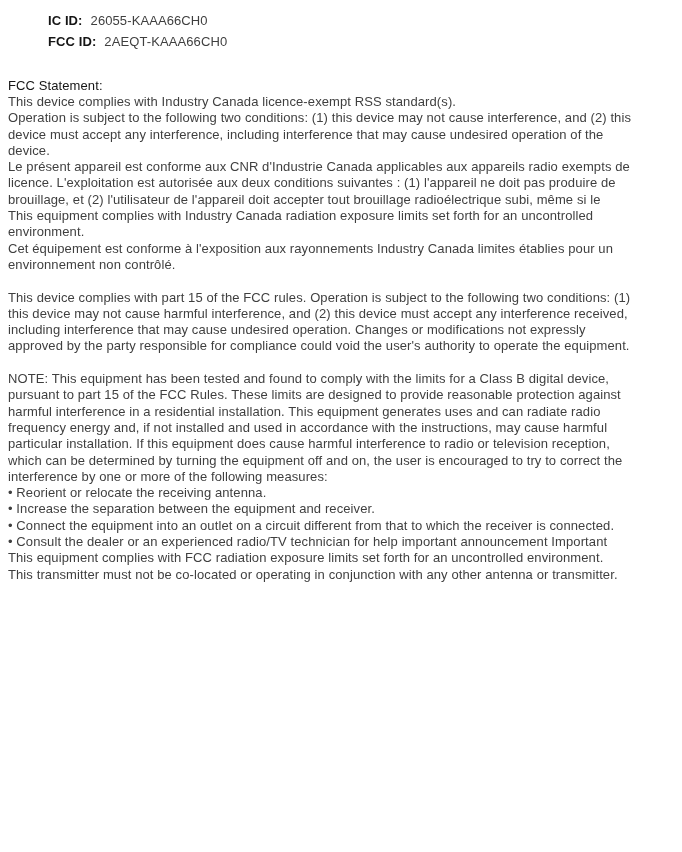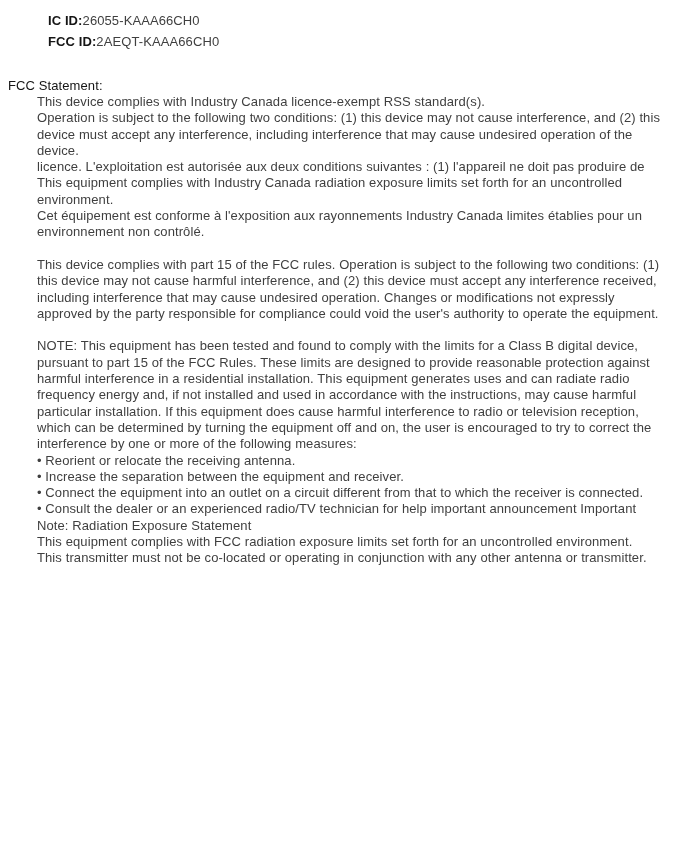--- a/index.html
+++ b/index.html
@@ -31,52 +31,54 @@
     line-height: 21px;
     white-space: nowrap;
   }
   .id-label {
     font-weight: bold;
     color: var(--bold-text);
     padding-left: 40px;
   }
   .id-value {
     color: var(--body-text);
+    margin-left: 8px;
   }
   .statement-heading {
     font-weight: normal;
     color: var(--bold-text);
     line-height: 16px;
     margin-top: 26px;
     white-space: nowrap;
   }
   .lines .line {
     line-height: 16.3px;
     white-space: nowrap;
-    margin-left: 29px;
   }
 </style>
 </head>
 <body>
 
 <div class="page">
 
   <div class="id-block">
     <div class="id-line"><span class="id-label">IC ID:</span><span class="id-value">26055-KAAA66CH0</span></div>
     <div class="id-line"><span class="id-label">FCC ID:</span><span class="id-value">2AEQT-KAAA66CH0</span></div>
   </div>
 
   <div class="statement-heading">FCC Statement:</div>
 
   <div class="lines">
       <div class="line">This device complies with Industry Canada licence-exempt RSS standard(s).</div>
       <div class="line">Operation is subject to the following two conditions: (1) this device may not cause interference, and (2) this</div>
       <div class="line">device must accept any interference, including interference that may cause undesired operation of the</div>
       <div class="line">device.</div>
+      <div class="line">Le présent appareil est conforme aux CNR d'Industrie Canada applicables aux appareils radio exempts de</div>
       <div class="line">licence. L'exploitation est autorisée aux deux conditions suivantes : (1) l'appareil ne doit pas produire de</div>
+      <div class="line">brouillage, et (2) l'utilisateur de l'appareil doit accepter tout brouillage radioélectrique subi, même si le</div>
       <div class="line">This equipment complies with Industry Canada radiation exposure limits set forth for an uncontrolled</div>
       <div class="line">environment.</div>
       <div class="line">Cet équipement est conforme à l'exposition aux rayonnements Industry Canada limites établies pour un</div>
       <div class="line">environnement non contrôlé.</div>
       <div class="line">&nbsp;</div>
       <div class="line">This device complies with part 15 of the FCC rules. Operation is subject to the following two conditions: (1)</div>
       <div class="line">this device may not cause harmful interference, and (2) this device must accept any interference received,</div>
       <div class="line">including interference that may cause undesired operation. Changes or modifications not expressly</div>
       <div class="line">approved by the party responsible for compliance could void the user's authority to operate the equipment.</div>
       <div class="line">&nbsp;</div>
@@ -84,18 +86,17 @@
       <div class="line">pursuant to part 15 of the FCC Rules. These limits are designed to provide reasonable protection against</div>
       <div class="line">harmful interference in a residential installation. This equipment generates uses and can radiate radio</div>
       <div class="line">frequency energy and, if not installed and used in accordance with the instructions, may cause harmful</div>
       <div class="line">particular installation. If this equipment does cause harmful interference to radio or television reception,</div>
       <div class="line">which can be determined by turning the equipment off and on, the user is encouraged to try to correct the</div>
       <div class="line">interference by one or more of the following measures:</div>
       <div class="line">• Reorient or relocate the receiving antenna.</div>
       <div class="line">• Increase the separation between the equipment and receiver.</div>
       <div class="line">• Connect the equipment into an outlet on a circuit different from that to which the receiver is connected.</div>
       <div class="line">• Consult the dealer or an experienced radio/TV technician for help important announcement Important</div>
-      <div class="line">Note: Radiation Exposure Statement</div>
       <div class="line">This equipment complies with FCC radiation exposure limits set forth for an uncontrolled environment.</div>
       <div class="line">This transmitter must not be co-located or operating in conjunction with any other antenna or transmitter.</div>
     </div>
 
 </div>
 
 </body></html>

